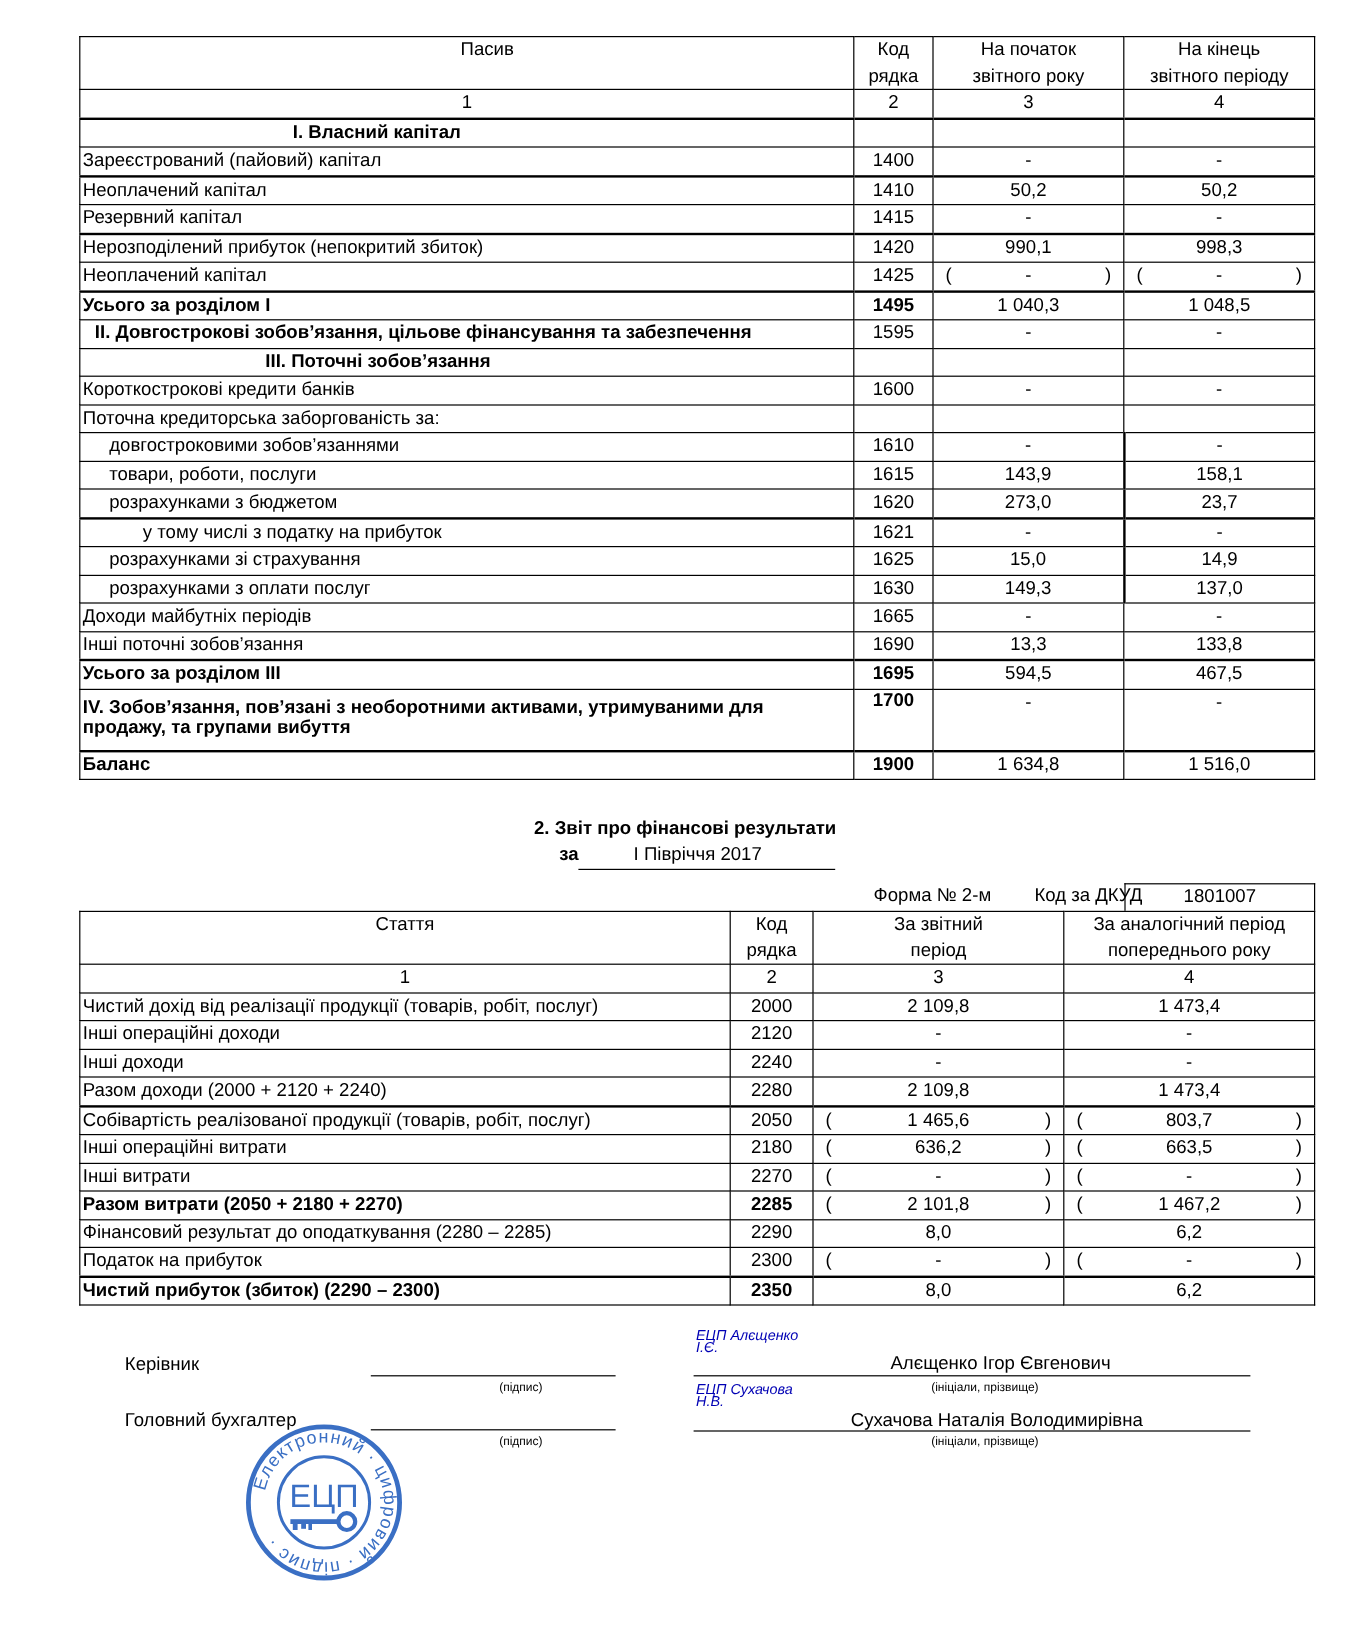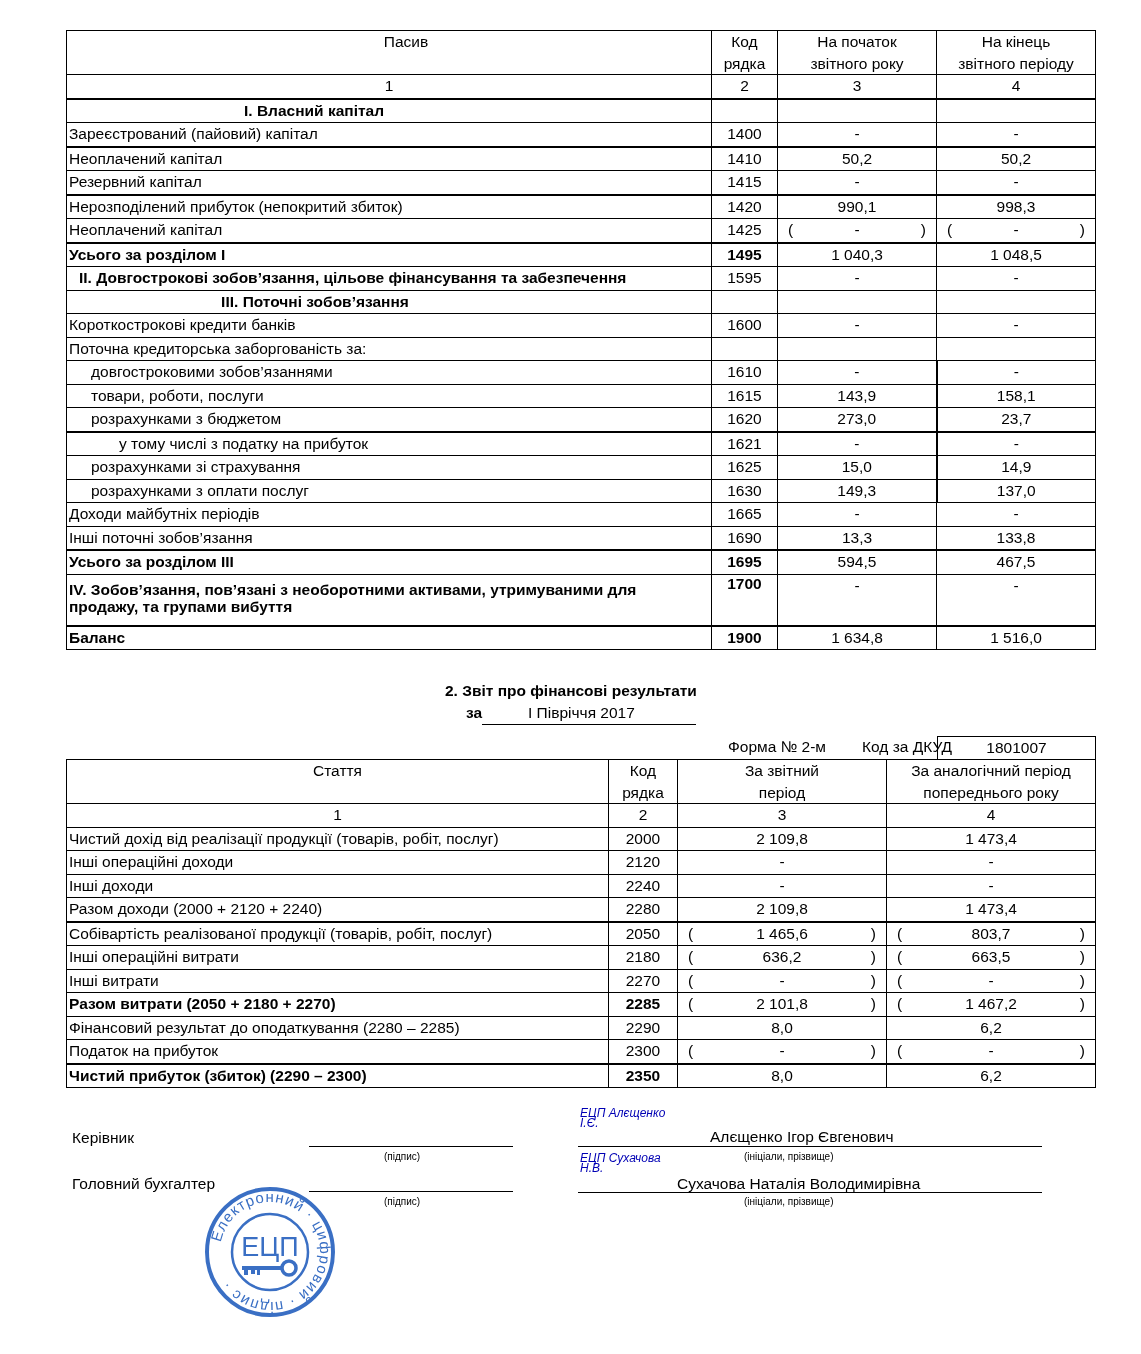--- a/index.html
+++ b/index.html
@@ -15,21 +15,21 @@
   .paren { display:flex; justify-content:space-between; align-items:center; padding:0 8px; }
   .paren .v { flex:1; text-align:center; }
   #t1 { left:66px; top:30px; width:1029px; }
   #t2 { left:66px; top:759px; width:1029px; }
   .title2 { position:absolute; left:445px; top:682px; font-weight:bold; font-size:15.5px; }
   .za { position:absolute; left:466px; top:704px; font-weight:bold; }
   .period { position:absolute; left:482px; top:704px; width:214px; border-bottom:1px solid #000; font-weight:normal; padding-left:46px; box-sizing:border-box; height:21px; }
   .forma { position:absolute; left:728px; top:738px; }
   .dkud-label { position:absolute; left:862px; top:738px; }
   .dkud-box { position:absolute; left:937px; top:736px; width:157px; height:22px; border:1px solid #000; border-bottom:none; text-align:center; line-height:21px; }
-  .lbl { position:absolute; }
+  .lbl { position:absolute;margin-left:32px; }
   .line { position:absolute; border-bottom:1px solid #000; }
   .small { font-size:10px; }
   .ecp { position:absolute; font-size:12px; font-style:italic; color:#0000b4; line-height:10px; }
   .stamp { position:absolute; left:204px; top:1186px; width:132px; height:132px; }
 </style>
 </head>
 <body>
 
 <table id="t1">
   <colgroup>

